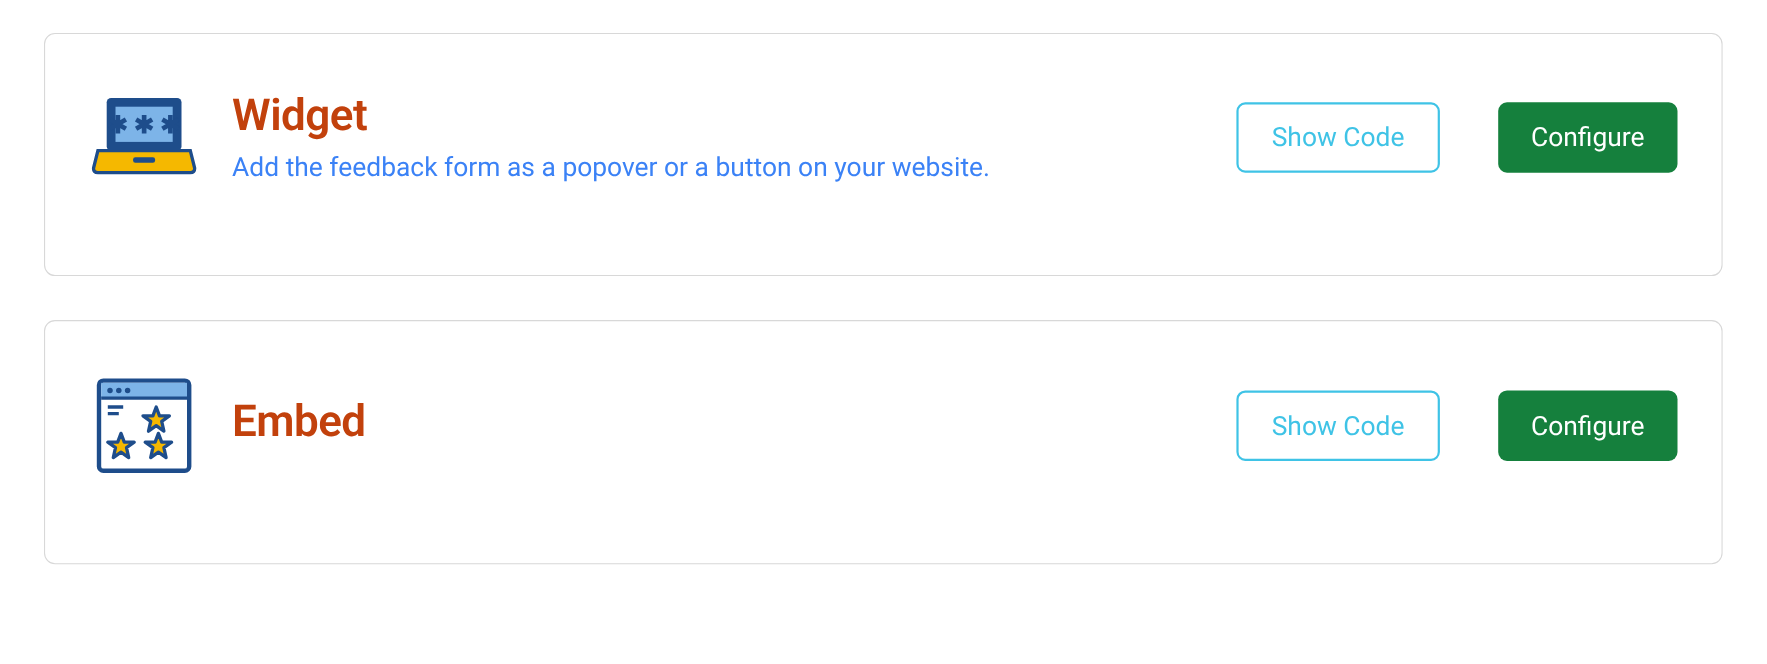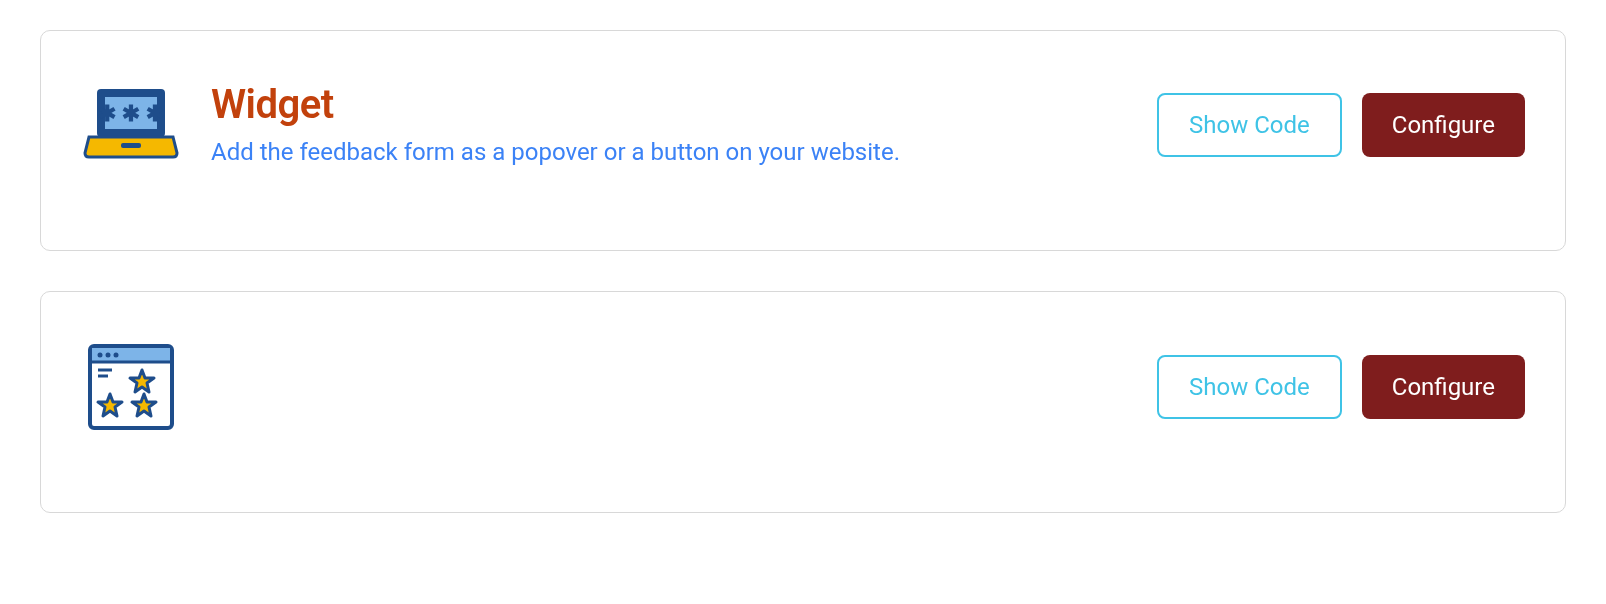--- a/index.html
+++ b/index.html
@@ -49,28 +49,29 @@
       flex-shrink: 0;
       margin-left: 30px;
     }
     .btn {
       font-size: 24px;
       padding: 16px 30px;
       border-radius: 8px;
       cursor: pointer;
       border: none;
       font-family: inherit;
+      margin-left: 33px;
     }
     .btn-outline {
       background: #fff;
       color: #3fc3e6;
       border: 2px solid #3fc3e6;
     }
     .btn-solid {
-      background: #7f1d1d;
+      background: #15803d;
       color: #fff;
     }
   </style>
 </head>
 <body>
 
 <div class="card">
   <div class="icon-wrap">
     <svg width="96" height="80" viewBox="0 0 96 80">
 
@@ -114,18 +115,19 @@
       </g>
       <g transform="translate(12,52)">
         <polygon points="12,0 15,8 24,8 17,13 19,22 12,17 5,22 7,13 0,8 9,8" fill="#f5b800" stroke="#1e4d8b" stroke-width="3" stroke-linejoin="round"></polygon>
       </g>
       <g transform="translate(46,52)">
         <polygon points="12,0 15,8 24,8 17,13 19,22 12,17 5,22 7,13 0,8 9,8" fill="#f5b800" stroke="#1e4d8b" stroke-width="3" stroke-linejoin="round"></polygon>
       </g>
     </svg>
   </div>
   <div class="text-content">
+    <div class="title">Embed</div>
   </div>
   <div class="actions">
     <button class="btn btn-outline">Show Code</button>
     <button class="btn btn-solid">Configure</button>
   </div>
 </div>
 
 </body></html>

